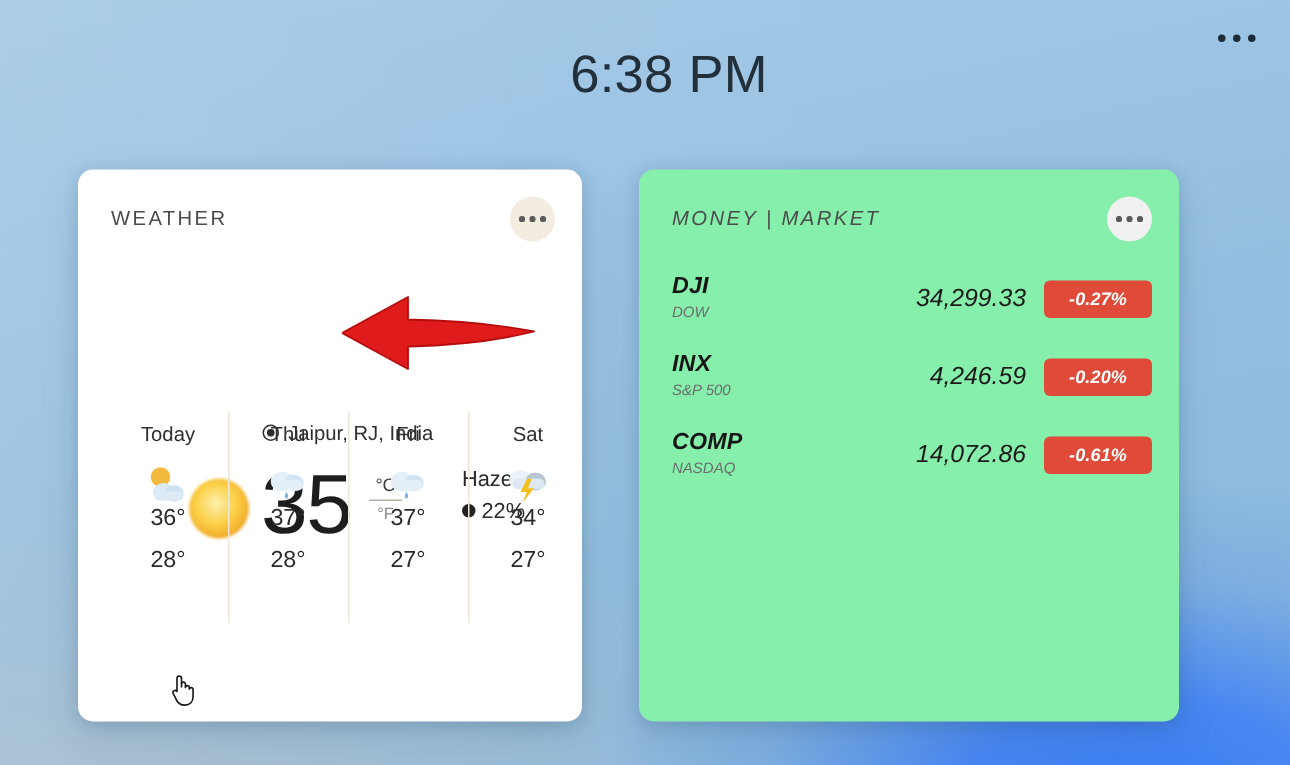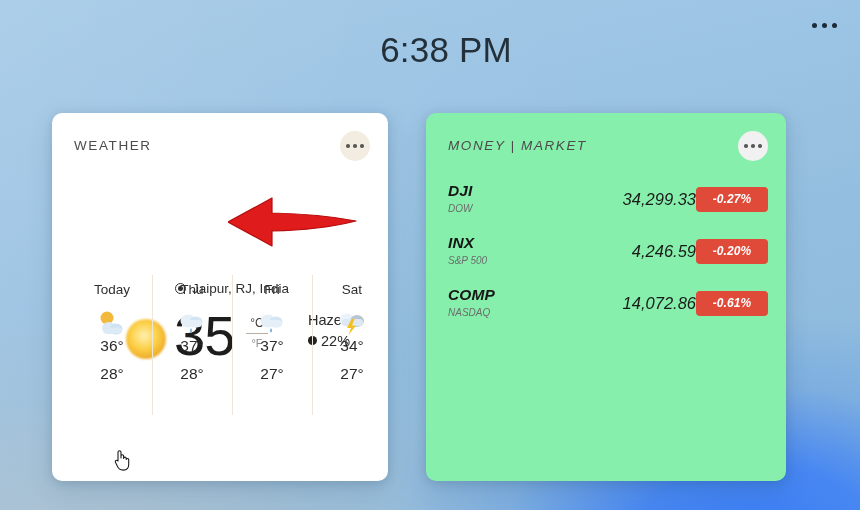--- a/index.html
+++ b/index.html
@@ -156,21 +156,21 @@
   
   #market-rows { position:absolute; left:0; top:60px; width:360px; }
   .mk-row {
     position:relative; height:52px; padding:0 18px 0 22px;
     display:flex; align-items:center; cursor:pointer;
   }
   .mk-names { width:120px; }
   .mk-sym { font-size:15.5px; font-weight:700; color:#161616; line-height:18px; letter-spacing:0.1px; }
   .mk-name { font-size:10px; color:#6c6c6c; line-height:16px; margin-top:1px; }
   .mk-price {
-    flex:1; text-align:right; padding-right:0;
+    flex:1; text-align:right; padding-right:12px;
     font-size:16.5px; color:#1a1a1a; font-weight:400;
   }
   .mk-badge {
     width:72px; height:25px; border-radius:4px;
     display:flex; align-items:center; justify-content:center;
     font-size:12px; font-weight:700; color:#fff;
     letter-spacing:0.1px;
   }
   .mk-badge.down { background:#e04a38; }
   .mk-badge.up   { background:#13760f; }

